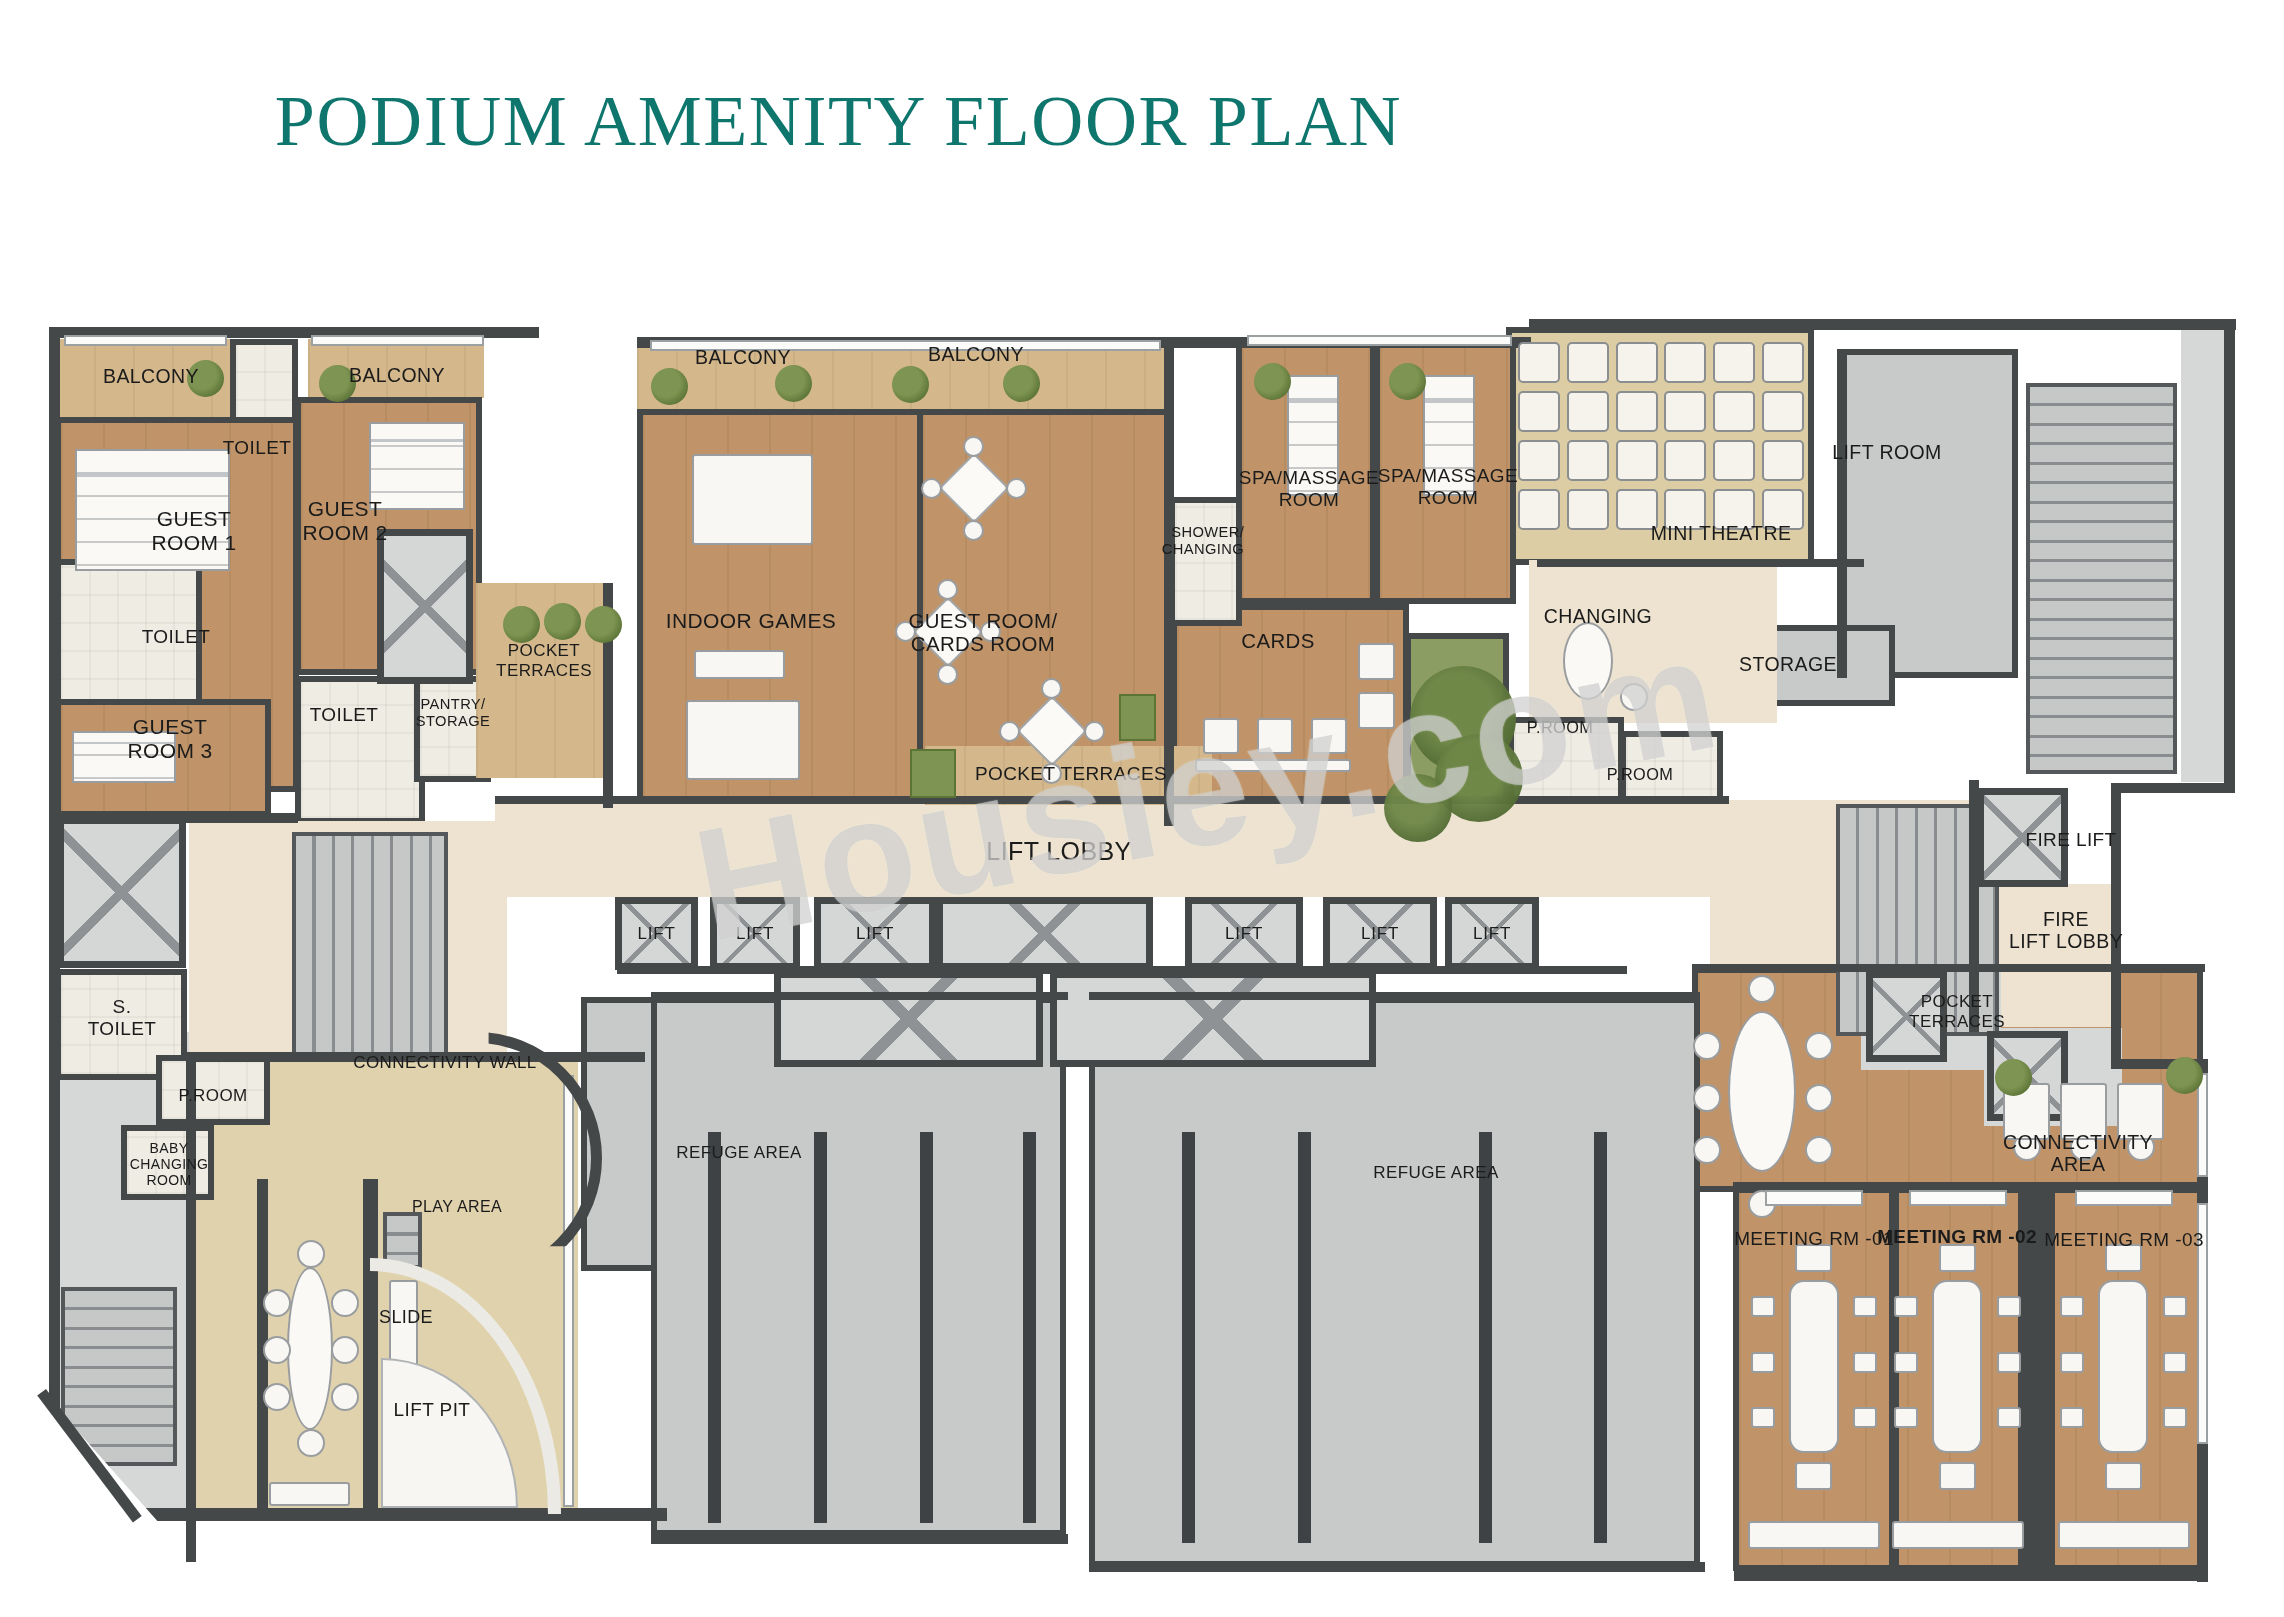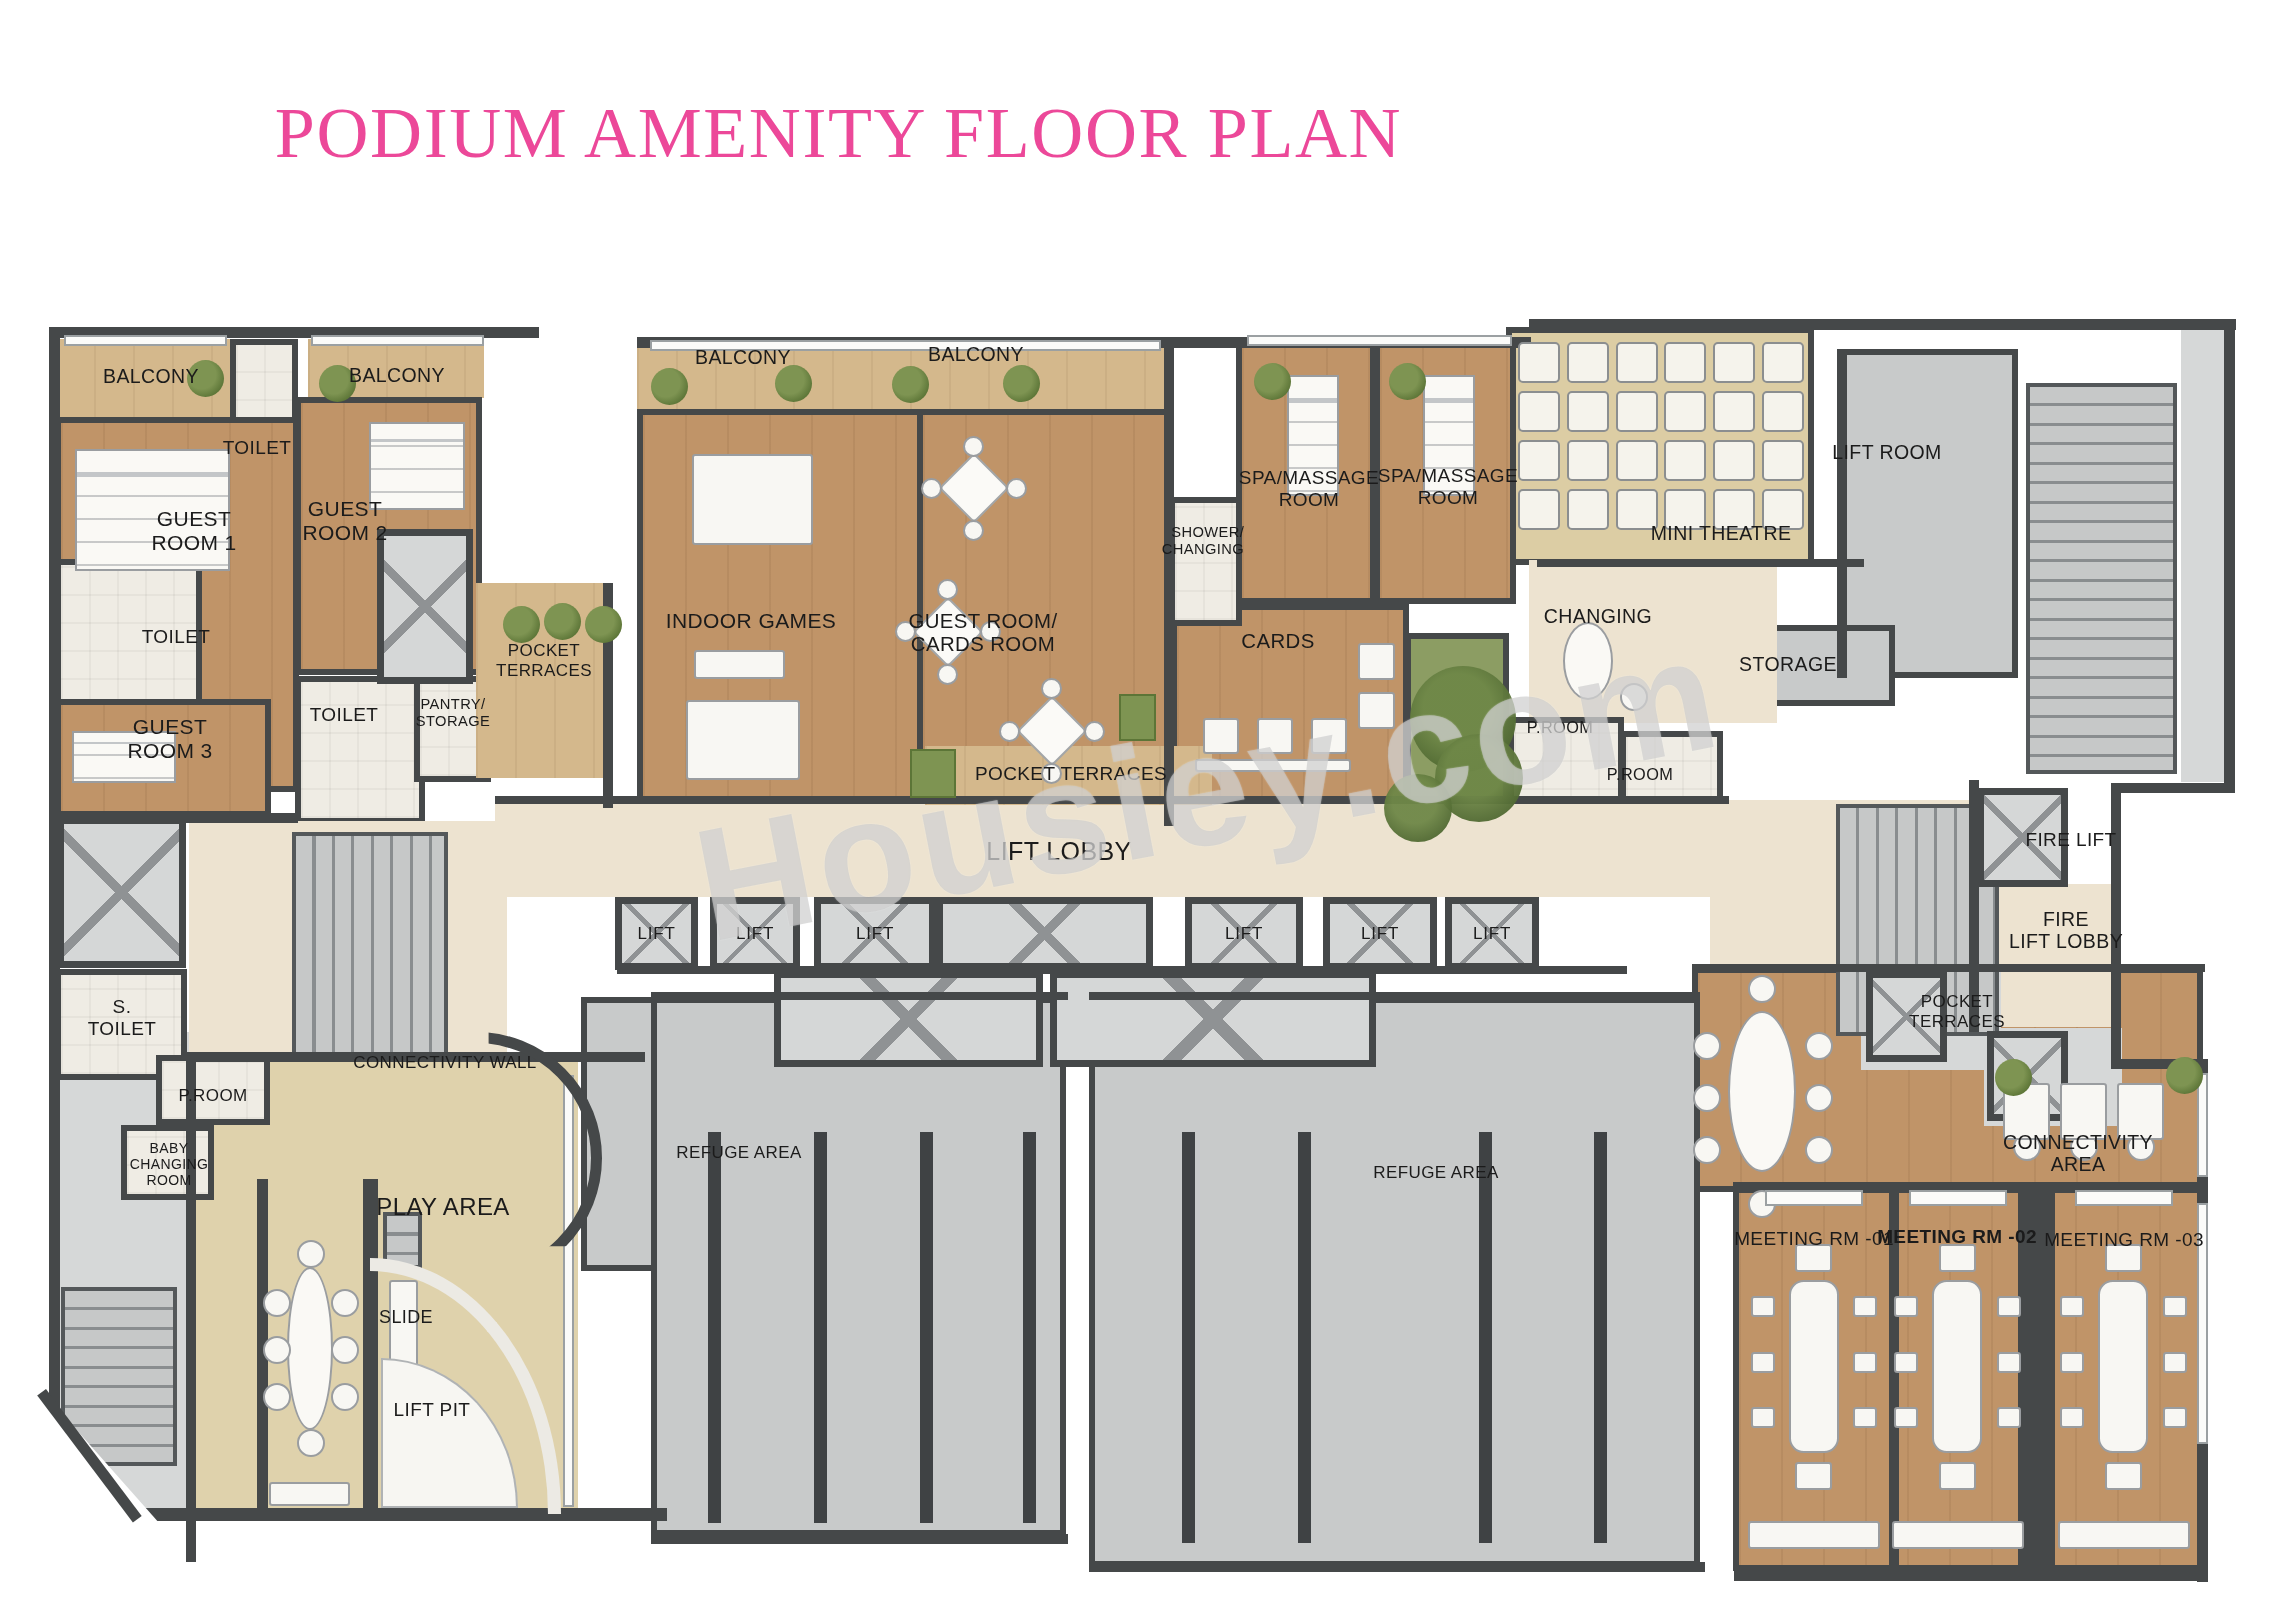--- a/index.html
+++ b/index.html
@@ -1,20 +1,20 @@
 <!DOCTYPE html>
 <html style="font-size:13px"><head>
 <meta charset="utf-8">
 <style>
   html,body{margin:0;padding:0;background:#ffffff;}
   .page{position:relative;width:2284px;height:1618px;background:#ffffff;overflow:hidden;
         font-family:"Liberation Sans", sans-serif;}
-  .title{position:absolute;left:0;top:92px;width:1677px;margin:0;text-align:center;
+  .title{position:absolute;left:0;top:80px;width:1677px;margin:0;text-align:center;
          font-family:"Liberation Serif", serif;font-weight:400;
-         font-size:72px;letter-spacing:1.6px;color:#ec4899;}
+         font-size:72px;letter-spacing:1.6px;color:#0f766e;}
   .plan{position:absolute;left:0;top:0;width:2284px;height:1618px;}
   .abs{position:absolute;box-sizing:border-box;}
   
   .wood {background:#C09468;background-image:repeating-linear-gradient(90deg,rgba(60,30,0,.07) 0 2.4px,transparent 2.4px 42px);}
   .woodl{background:#D4B88C;background-image:repeating-linear-gradient(90deg,rgba(60,30,0,.06) 0 2.4px,transparent 2.4px 39px);}
   .tan  {background:#DCCDA4;}
   .kids {background:#DFD2AC;}
   .tile {background:#EFECE4;background-image:repeating-linear-gradient(0deg,rgba(0,0,0,.04) 0 1.6px,transparent 1.6px 28px),repeating-linear-gradient(90deg,rgba(0,0,0,.04) 0 1.6px,transparent 1.6px 28px);}
   .beige{background:#EDE3D0;}
   .gray {background:#C8CACA;}
@@ -360,21 +360,21 @@
       <div class="lbl" style="left: 1814px; top: 1239px; font-size: 19px;">MEETING RM -01</div>
       <div class="lbl" style="left: 1957px; top: 1237px; font-size: 19px; font-weight: bold;">MEETING RM -02</div>
       <div class="lbl" style="left: 2124px; top: 1240px; font-size: 19px;">MEETING RM -03</div>
       <div class="lbl" style="left: 122px; top: 1018px; font-size: 19px;">S.
 TOILET</div>
       <div class="lbl" style="left: 213px; top: 1096px; font-size: 17px;">P.ROOM</div>
       <div class="lbl" style="left: 169px; top: 1164px; font-size: 14px;">BABY
 CHANGING
 ROOM</div>
       <div class="lbl" style="left: 445px; top: 1063px; font-size: 17px;">CONNECTIVITY WALL</div>
-      <div class="lbl" style="left: 443px; top: 1207px; font-size: 24px;">PLAY AREA</div>
+      <div class="lbl" style="left: 457px; top: 1207px; font-size: 16px;">PLAY AREA</div>
       <div class="lbl" style="left: 406px; top: 1317px; font-size: 18px;">SLIDE</div>
       <div class="lbl" style="left: 432px; top: 1410px; font-size: 19px;">LIFT PIT</div>
       <div class="lbl" style="left: 739px; top: 1153px; font-size: 17px;">REFUGE AREA</div>
       <div class="lbl" style="left: 1436px; top: 1173px; font-size: 17px;">REFUGE AREA</div>
     </div>
   <div class="watermark">Housiey.com</div>
 </div>
 
 
 </body></html>

